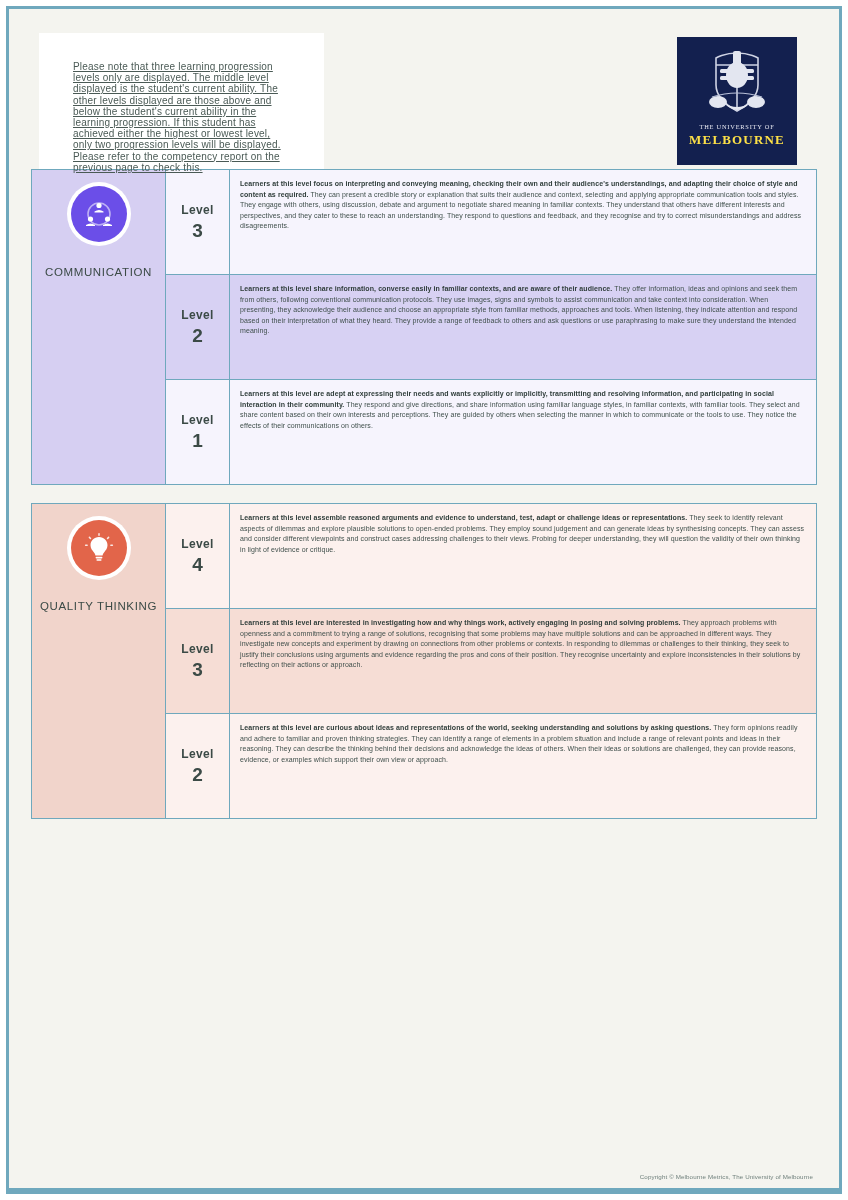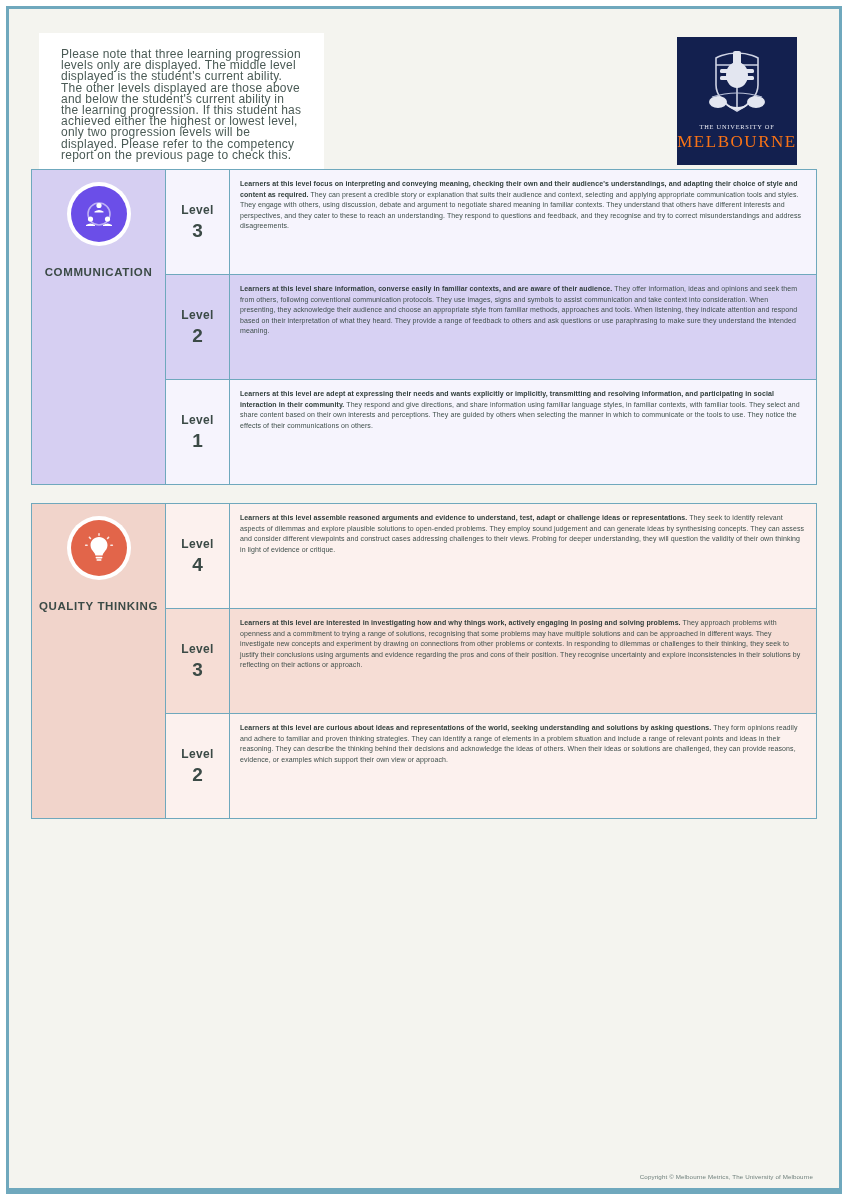--- a/index.html
+++ b/index.html
@@ -46,25 +46,26 @@
     position: absolute;
     left: 30px;
     top: 24px;
     width: 285px;
     height: 136px;
     background: #ffffff;
     box-sizing: border-box;
     padding: 12px 16px 10px 18px;
   }
   .note-text {
-    font-size: 12px;
+    font-size: 10px;
     line-height: 11.2px;
     color: #4a5a55;
-    margin: 4px;
+    margin: 16px;
     letter-spacing: 0.02em;
+    text-decoration: underline;
   }
 
   .logo-box {
     position: absolute;
     right: 42px;
     top: 28px;
     width: 120px;
     height: 128px;
     background: #13204f;
     box-sizing: border-box;
@@ -80,24 +81,24 @@
     display: block;
   }
   .logo-line1 {
     color: #e8e9f2;
     font-size: 6.4px;
     letter-spacing: 0.12em;
     margin-top: 2px;
     font-family: "Liberation Serif", serif;
   }
   .logo-line2 {
-    color: #f97316;
-    font-size: 17px;
+    color: #fde047;
+    font-size: 13px;
     letter-spacing: 0.09em;
-    font-weight: normal;
+    font-weight: bold;
     margin-top: 2px;
     font-family: "Liberation Serif", serif;
   }
 
   
   .cap-block {
     margin: 0 22px 18px 22px;
     border: 1.5px solid #6fa8bd;
     box-sizing: border-box;
     display: flex;
@@ -119,21 +120,21 @@
     border-radius: 50%;
     display: flex;
     align-items: center;
     justify-content: center;
     box-shadow: 0 0 0 4px #ffffff, 0 1px 3px rgba(0,0,0,0.45);
     margin-bottom: 22px;
   }
   .cap-icon svg { display: block; }
   .cap-title {
     font-size: 11.5px;
-    font-weight: bold;
+    font-weight: normal;
     color: #3b4a46;
     letter-spacing: 0.055em;
     text-align: left;
     line-height: 17px;
     padding: 0 4px;
   }
 
   .cap-rows {
     flex: 1 1 auto;
     display: flex;

